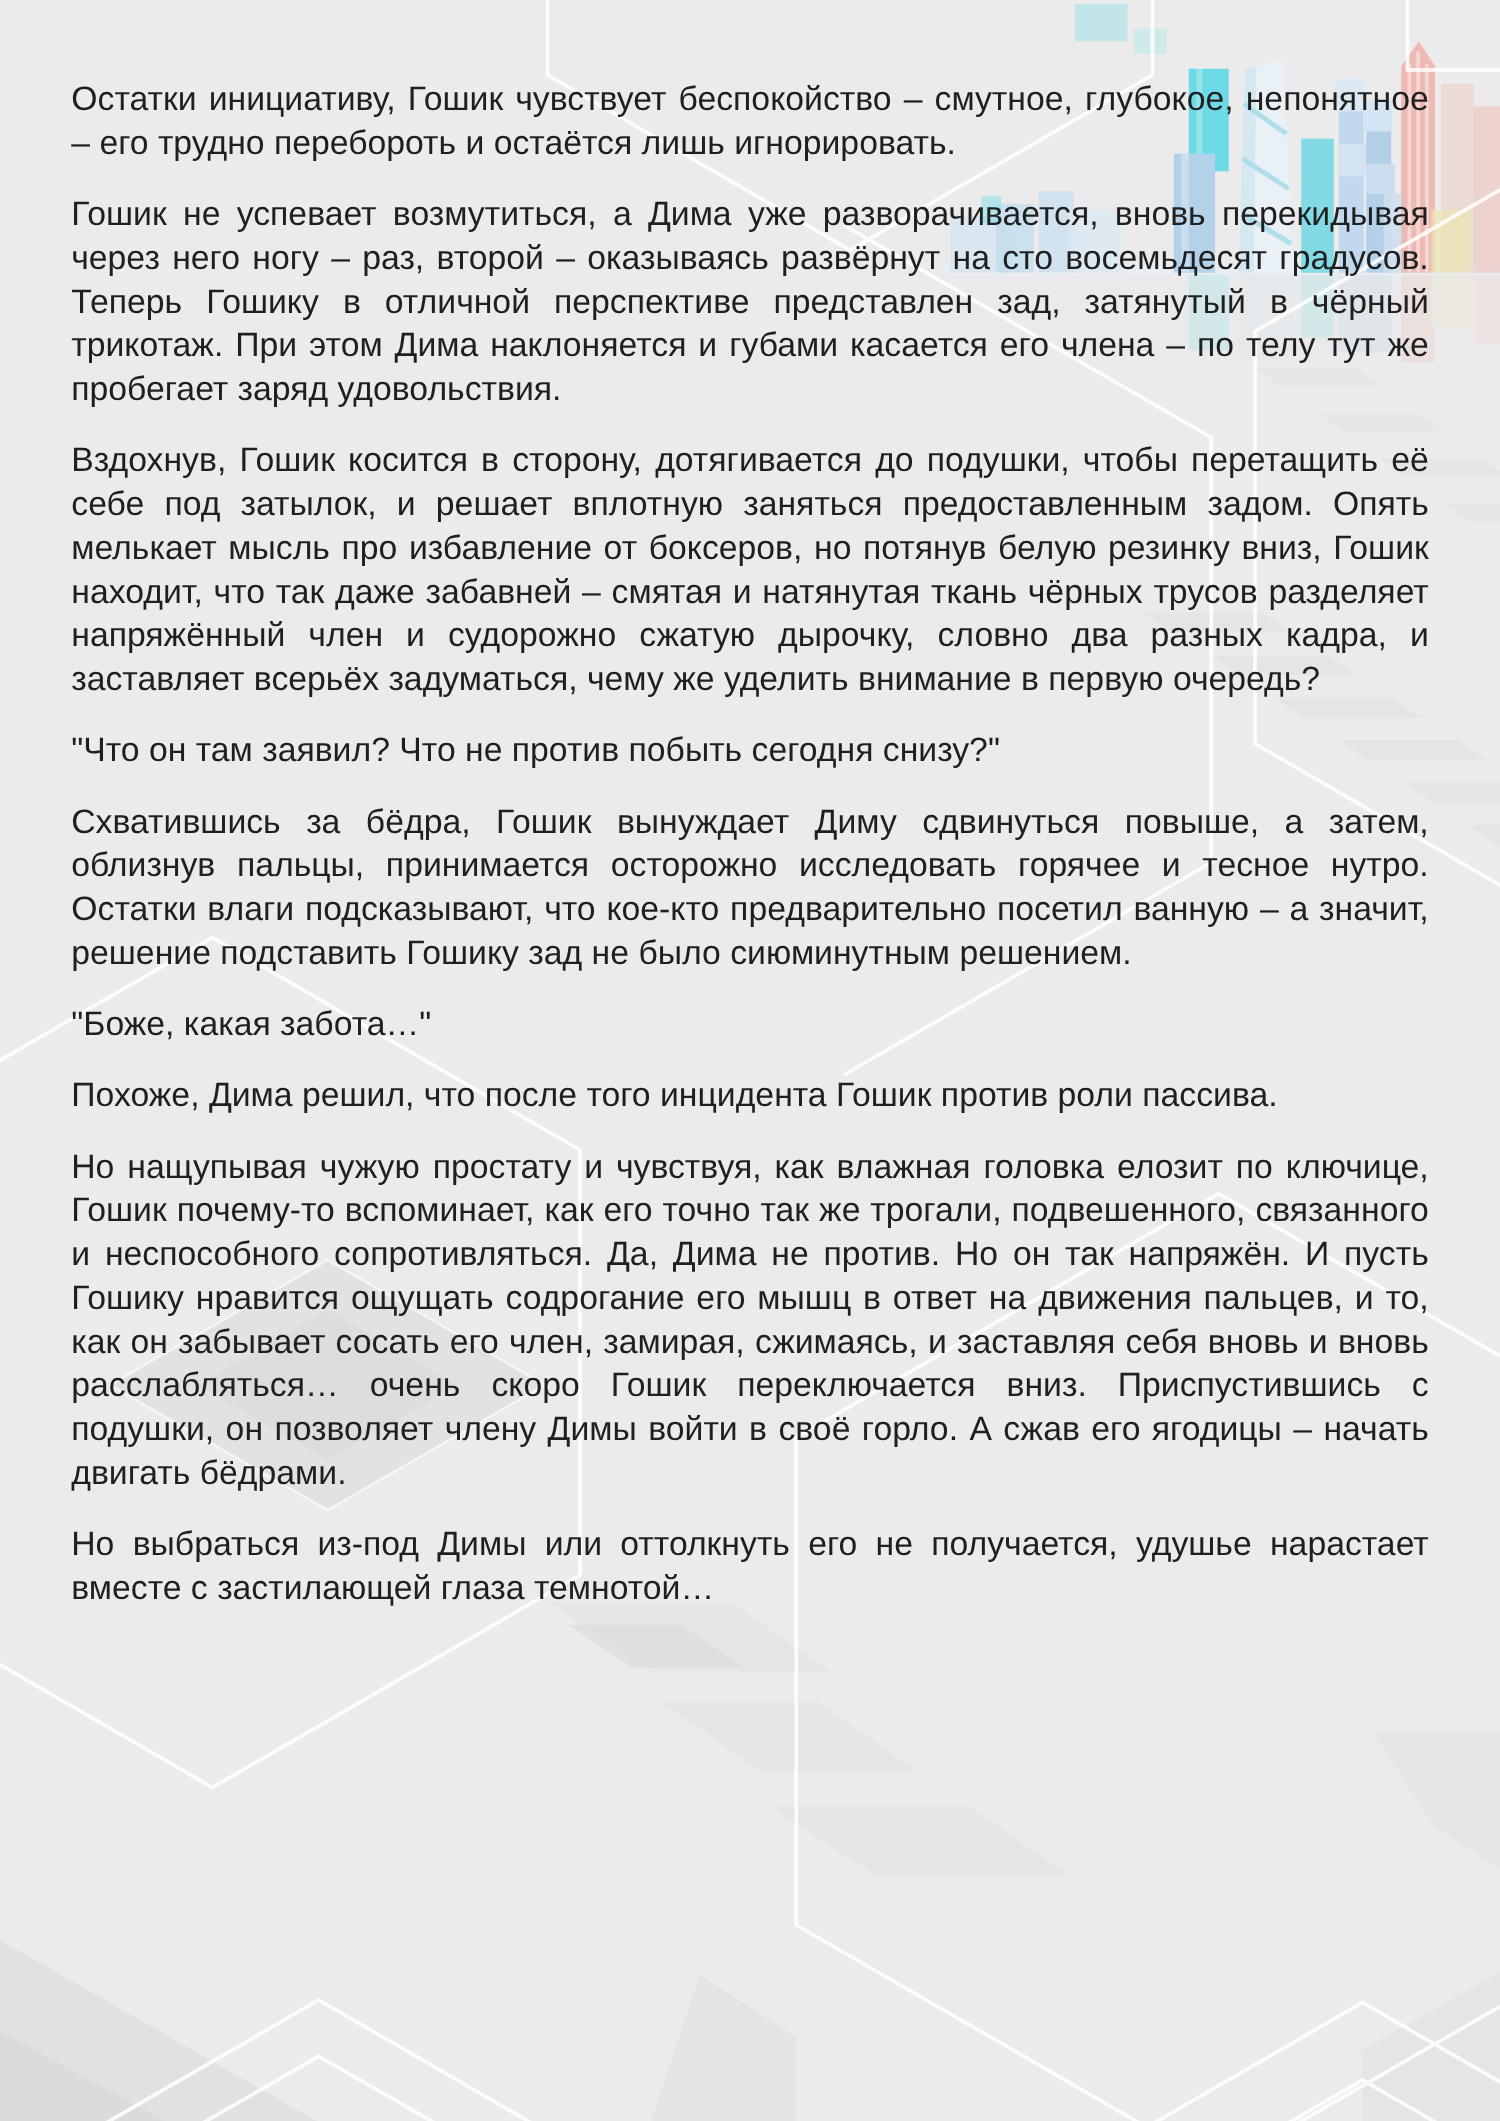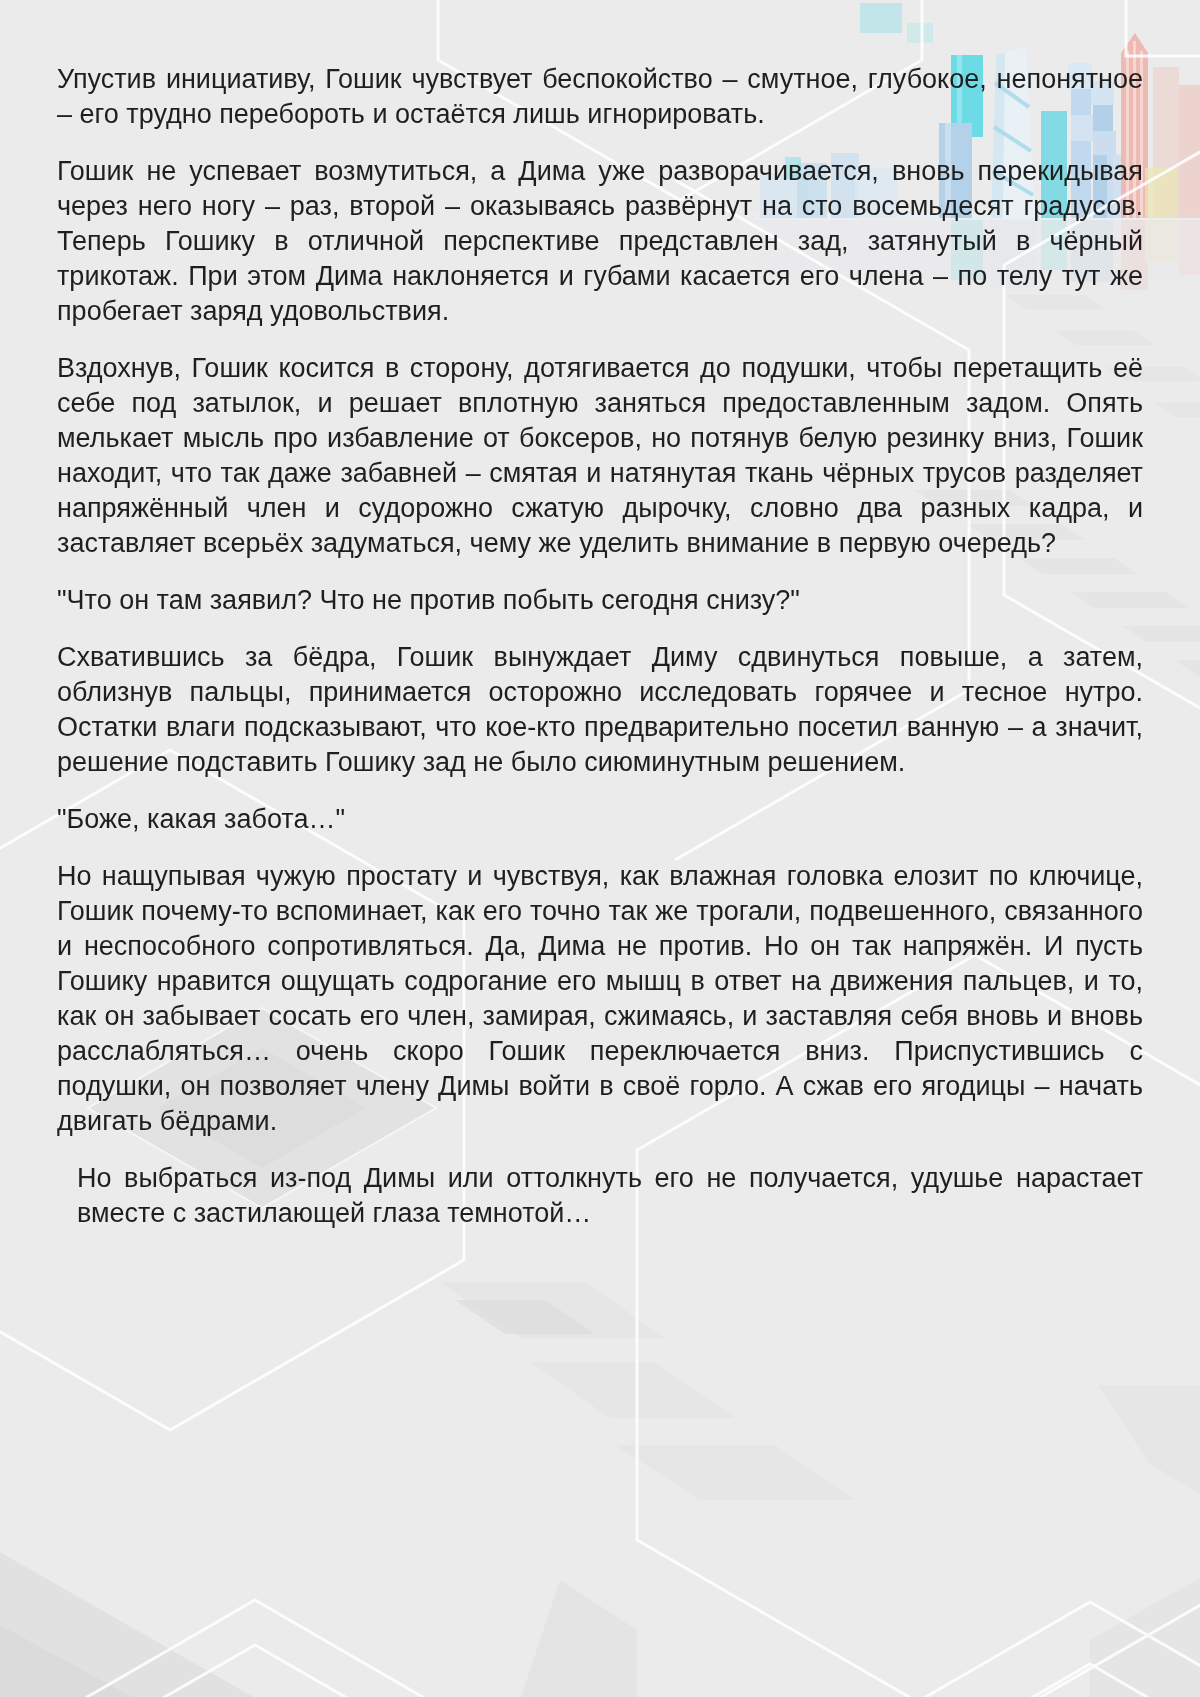--- a/index.html
+++ b/index.html
@@ -8,21 +8,21 @@
     position:relative;width:1200px;height:1697px;overflow:hidden;
     background:#ECEBEB;
   }
   .decor{position:absolute;left:0;top:0;width:1200px;height:1697px;}
   .text{
     position:absolute;left:57px;top:62px;width:1086px;
     font-family:"Liberation Sans",sans-serif;
     font-size:27px;line-height:35px;color:#1F1F1F;
   }
   .text p{margin:0 0 22px 0;text-align:justify;}
-  .text p:last-child{margin-bottom:0;margin-left:20px;}
+  .text p:last-child{margin-bottom:0;}
 </style>
 </head>
 <body>
 
 <div class="page" style="background: rgb(236, 235, 235);">
 
   <svg class="decor" viewBox="0 0 1200 1697" aria-hidden="true">
 
     <g fill="#E2E1E1">
       <polygon points="1005,295 1085,295 1105,309 1025,309" opacity="0.45"></polygon>
@@ -112,22 +112,23 @@
       <polygon points="255,1600 549,1770 549,2110 255,2280 -39,2110 -39,1770"></polygon>
       <polygon points="255,1645 519,1797 519,2137 255,2307 -9,2137 -9,1797"></polygon>
       <path d="M796,1772 L1090,1602 L1384,1772"></path>
       <path d="M826,1817 L1090,1664 L1354,1817"></path>
       <rect x="1126" y="-18" width="86" height="74"></rect>
       <polygon points="262,1008 436,1108 262,1208 88,1108" stroke-width="2" opacity="0.7"></polygon>
     </g>
   </svg>
 
   <main class="text" style="color: rgb(31, 31, 31);">
-      <p>Упустив инициативу, Гошик чувствует беспокойство – смутное, глубокое, непонятное – его трудно перебороть и остаётся лишь игнорировать.</p>
+      <p>Остатки инициативу, Гошик чувствует беспокойство – смутное, глубокое, непонятное – его трудно перебороть и остаётся лишь игнорировать.</p>
       <p>Гошик не успевает возмутиться, а Дима уже разворачивается, вновь перекидывая через него ногу – раз, второй – оказываясь развёрнут на сто восемьдесят градусов. Теперь Гошику в отличной перспективе представлен зад, затянутый в чёрный трикотаж. При этом Дима наклоняется и губами касается его члена – по телу тут же пробегает заряд удовольствия.</p>
       <p>Вздохнув, Гошик косится в сторону, дотягивается до подушки, чтобы перетащить её себе под затылок, и решает вплотную заняться предоставленным задом. Опять мелькает мысль про избавление от боксеров, но потянув белую резинку вниз, Гошик находит, что так даже забавней – смятая и натянутая ткань чёрных трусов разделяет напряжённый член и судорожно сжатую дырочку, словно два разных кадра, и заставляет всерьёх задуматься, чему же уделить внимание в первую очередь?</p>
       <p>"Что он там заявил? Что не против побыть сегодня снизу?"</p>
       <p>Схватившись за бёдра, Гошик вынуждает Диму сдвинуться повыше, а затем, облизнув пальцы, принимается осторожно исследовать горячее и тесное нутро. Остатки влаги подсказывают, что кое-кто предварительно посетил ванную – а значит, решение подставить Гошику зад не было сиюминутным решением.</p>
       <p>"Боже, какая забота…"</p>
+      <p>Похоже, Дима решил, что после того инцидента Гошик против роли пассива.</p>
       <p>Но нащупывая чужую простату и чувствуя, как влажная головка елозит по ключице, Гошик почему-то вспоминает, как его точно так же трогали, подвешенного, связанного и неспособного сопротивляться. Да, Дима не против. Но он так напряжён. И пусть Гошику нравится ощущать содрогание его мышц в ответ на движения пальцев, и то, как он забывает сосать его член, замирая, сжимаясь, и заставляя себя вновь и вновь расслабляться… очень скоро Гошик переключается вниз. Приспустившись с подушки, он позволяет члену Димы войти в своё горло. А сжав его ягодицы – начать двигать бёдрами.</p>
       <p>Но выбраться из-под Димы или оттолкнуть его не получается, удушье нарастает вместе с застилающей глаза темнотой…</p>
     </main>
 </div>
 
 </body></html>

